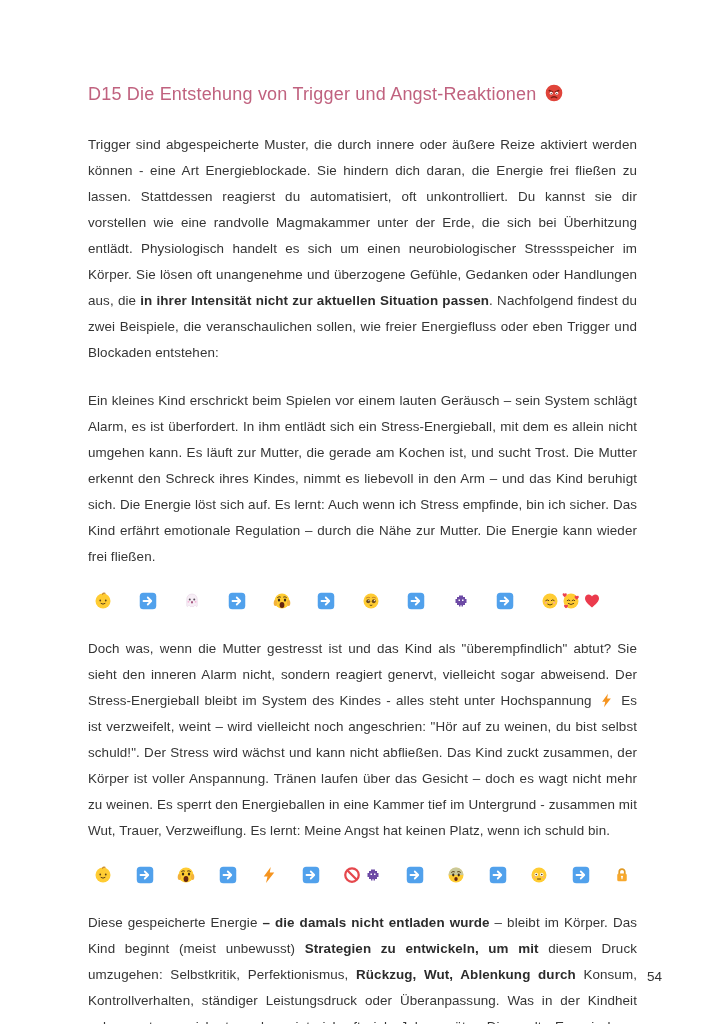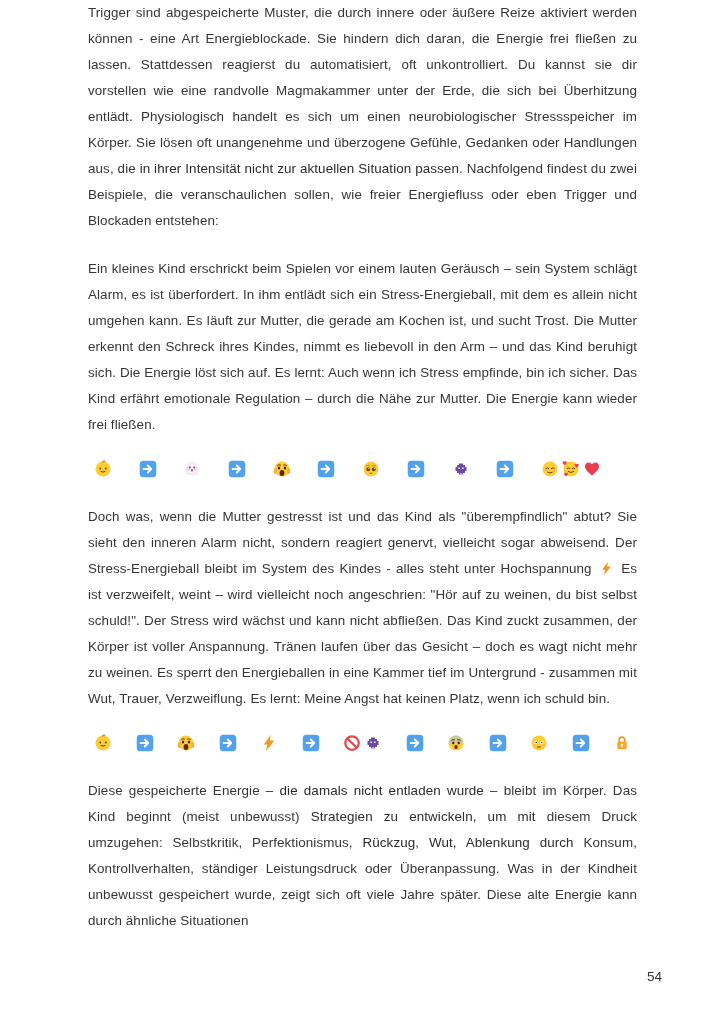--- a/index.html
+++ b/index.html
@@ -30,21 +30,21 @@
     white-space:nowrap;
   }
   p.body-text{
     margin:0 0 22px 0;
     font-size:13.4px;
     line-height:26px;
     color:#353535;
     text-align:justify;
     letter-spacing:.1px;
   }
-  p.body-text b{font-weight:400;color:#2c2c2c;}
+  p.body-text b{font-weight:700;color:#2c2c2c;}
   .emoji-row{
     display:flex;
     align-items:center;
     justify-content:space-between;
     margin:4px 0 26px 6px;
   }
   .emoji-row.row-1{padding-right:36px;}
   .emoji-row.row-2{padding-right:6px;}
   .cluster{display:flex;align-items:center;gap:3px;}
   .emoji{display:inline-block;line-height:0;}
@@ -60,20 +60,29 @@
     font-size:13.5px;
     color:#333333;
   }
 </style>
 </head>
 <body>
 
 <div class="page">
   <div class="content">
 
+    <h1 class="doc-title" style="color: rgb(192, 98, 127);"><span>D15 Die Entstehung von Trigger und Angst-Reaktionen</span><span class="emoji title-emoji"><svg viewBox="0 0 36 36">
+            <circle cx="18" cy="18" r="15" fill="#e0443a"></circle>
+            <path d="M9.5 13.5l6 2.5M26.5 13.5l-6 2.5" stroke="#7e1d14" stroke-width="2.6" stroke-linecap="round"></path>
+            <circle cx="13" cy="18.5" r="2.6" fill="#fff"></circle>
+            <circle cx="23" cy="18.5" r="2.6" fill="#fff"></circle>
+            <circle cx="13" cy="19" r="1.1" fill="#3a0f0a"></circle>
+            <circle cx="23" cy="19" r="1.1" fill="#3a0f0a"></circle>
+            <path d="M13 26.5q5-3.5 10 0" stroke="#7e1d14" stroke-width="2.4" fill="none" stroke-linecap="round"></path>
+          </svg></span></h1>
 
     <p class="body-text">Trigger sind abgespeicherte Muster, die durch innere oder äußere Reize aktiviert werden können - eine Art Energieblockade. Sie hindern dich daran, die Energie frei fließen zu lassen. Stattdessen reagierst du automatisiert, oft unkontrolliert. Du kannst sie dir vorstellen wie eine randvolle Magmakammer unter der Erde, die sich bei Überhitzung entlädt. Physiologisch handelt es sich um einen neurobiologischer Stressspeicher im Körper. Sie lösen oft unangenehme und überzogene Gefühle, Gedanken oder Handlungen aus, die <b>in ihrer Intensität nicht zur aktuellen Situation passen</b>. Nachfolgend findest du zwei Beispiele, die veranschaulichen sollen, wie freier Energiefluss oder eben Trigger und Blockaden entstehen:</p>
 
     <p class="body-text">Ein kleines Kind erschrickt beim Spielen vor einem lauten Geräusch – sein System schlägt Alarm, es ist überfordert. In ihm entlädt sich ein Stress-Energieball, mit dem es allein nicht umgehen kann. Es läuft zur Mutter, die gerade am Kochen ist, und sucht Trost. Die Mutter erkennt den Schreck ihres Kindes, nimmt es liebevoll in den Arm – und das Kind beruhigt sich. Die Energie löst sich auf. Es lernt: Auch wenn ich Stress empfinde, bin ich sicher. Das Kind erfährt emotionale Regulation – durch die Nähe zur Mutter. Die Energie kann wieder frei fließen.</p>
 
     <div class="emoji-row row-1">
         <span class="emoji">
           <svg viewBox="0 0 36 36">
             <circle cx="18" cy="18" r="15" fill="#ffcc33"></circle>
             <path d="M17 4.5q1.5-3 5-1.8" stroke="#c98a2d" stroke-width="2.4" fill="none" stroke-linecap="round"></path>

